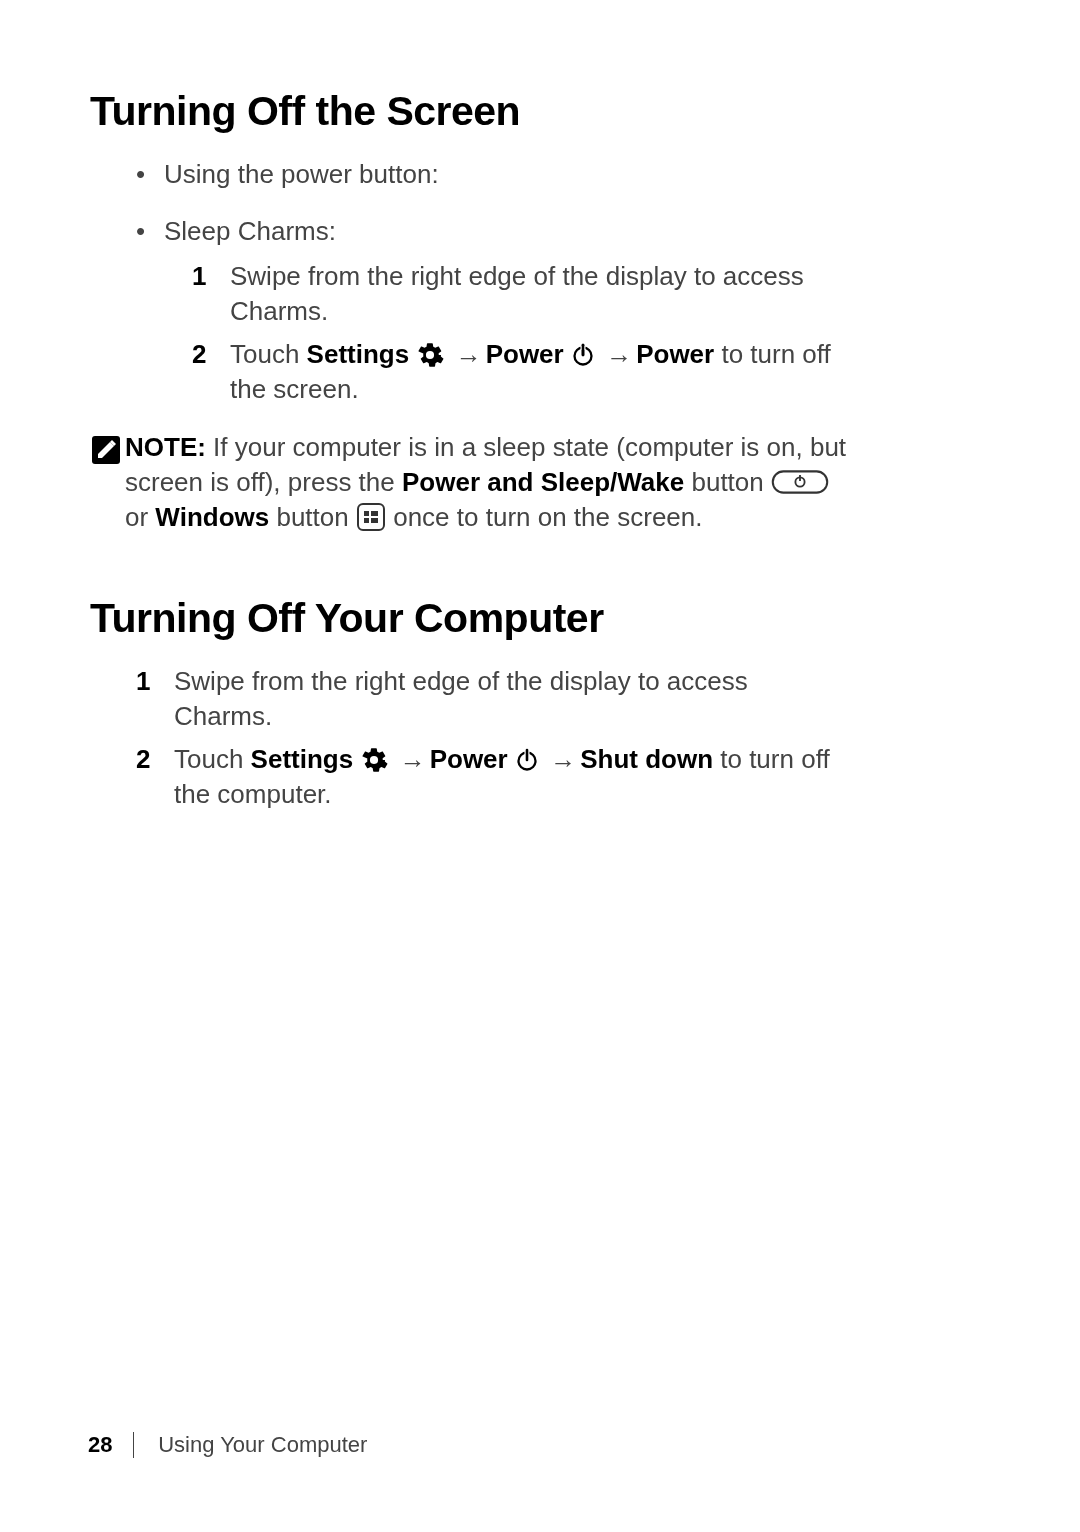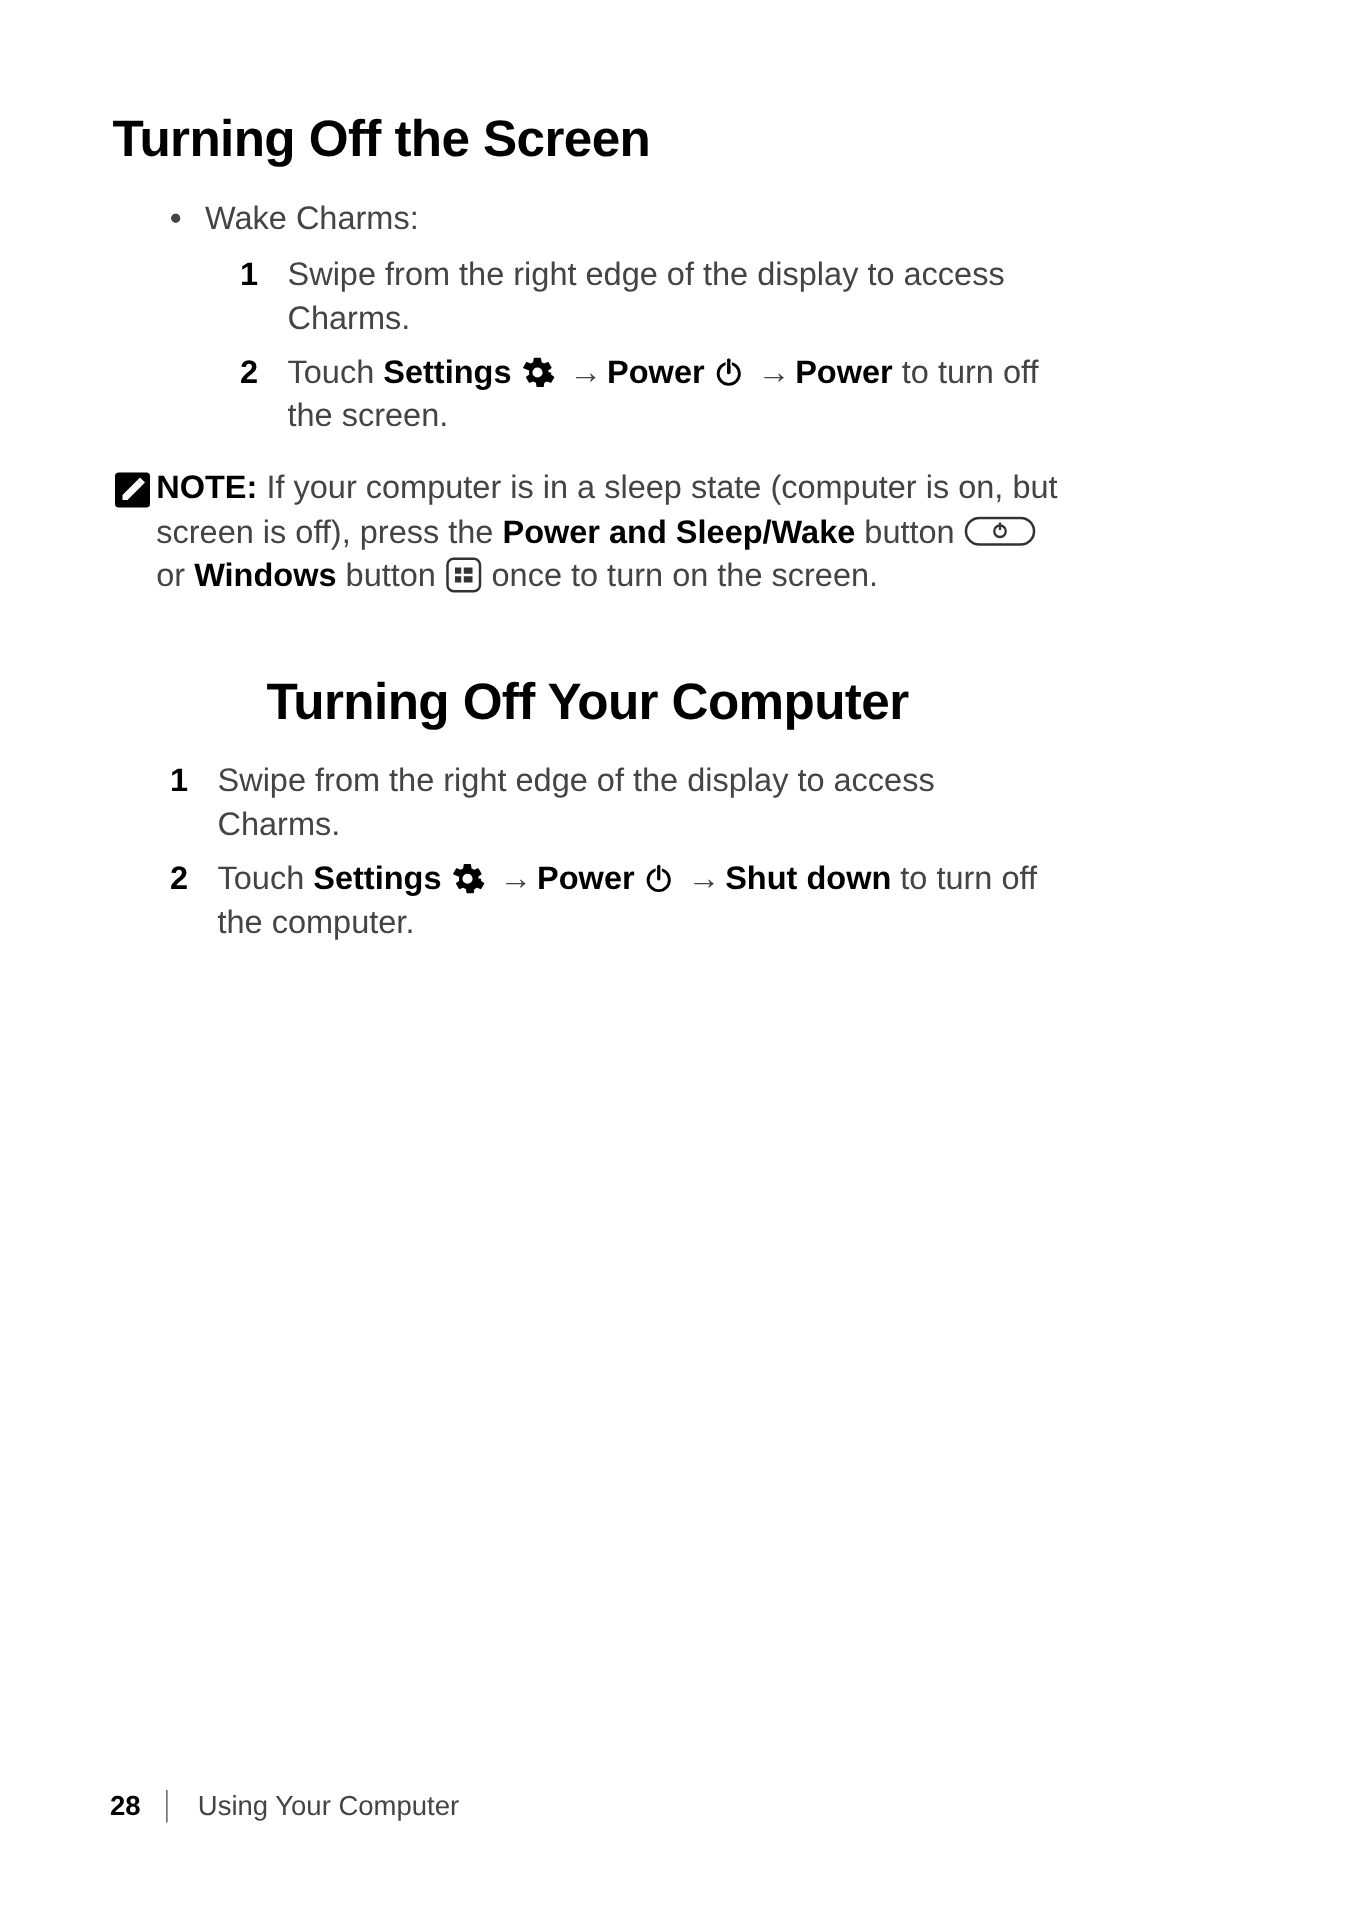--- a/index.html
+++ b/index.html
@@ -1,19 +1,19 @@
 <!DOCTYPE html>
 <html><head>
 <meta charset="utf-8">
 <style>
   * { box-sizing: border-box; margin: 0; padding: 0; }
   html, body { width: 1080px; height: 1532px; background: #fff; font-family: "Segoe UI", Arial, sans-serif; color: #333; }
   .page { width: 940px; height: 1532px; position: relative; padding: 88px 90px 96px 90px; }
   h2 { font-size: 41px; font-weight: 700; color: #000; margin-bottom: 22px; letter-spacing: -0.5px; }
-  h2.second { margin-top: 60px; text-align: center; }
+  h2.second { margin-top: 60px; }
   .content { margin-left: 46px; font-size: 26px; line-height: 1.35; color: #444; font-weight: 300; }
   ul.bullets { list-style: none; }
   ul.bullets > li { position: relative; padding-left: 28px; margin-bottom: 22px; }
   ul.bullets > li::before { content: "•"; position: absolute; left: 0; top: 0; color: #444; }
   ol.nums { list-style: none; margin-top: 10px; margin-left: 28px; }
   ol.nums > li { position: relative; padding-left: 38px; margin-bottom: 8px; }
   ol.nums > li > .num { position: absolute; left: 0; top: 0; font-weight: 700; color: #000; }
   .sub { margin-top: 6px; }
   b, .bold { font-weight: 700; color: #000; }
   .arrow { display: inline-block; padding: 0 4px; }
@@ -33,23 +33,24 @@
 </head>
 <body>
 
 <div class="page">
 
   <h2>Turning Off the Screen</h2>
 
   <div class="content">
     <ul class="bullets">
       <li>
+        <span>Using the power button:</span>
       </li>
       <li>
-        <span>Wake Charms:</span>
+        <span>Sleep Charms:</span>
         <ol class="nums">
           <li>
             <span class="num">1</span>
             <span>Swipe from the right edge of the display to access Charms.</span>
           </li>
           <li>
             <span class="num">2</span>
             <span>Touch </span><b>Settings</b>
             <svg class="gear" width="28" height="28" viewBox="0 0 24 24">
               <path fill="#000" d="M12 8.5a3.5 3.5 0 1 0 0 7 3.5 3.5 0 0 0 0-7zm9.4 3.5c0 .5 0 .9-.1 1.3l2.1 1.6c.2.1.2.4.1.6l-2 3.4c-.1.2-.4.3-.6.2l-2.5-1c-.5.4-1.1.7-1.7.9l-.4 2.6c0 .2-.2.4-.5.4h-4c-.2 0-.4-.2-.5-.4l-.4-2.6c-.6-.2-1.2-.5-1.7-.9l-2.5 1c-.2.1-.5 0-.6-.2l-2-3.4c-.1-.2-.1-.5.1-.6l2.1-1.6c0-.4-.1-.9-.1-1.3s0-.9.1-1.3L2.3 9c-.2-.1-.2-.4-.1-.6l2-3.4c.1-.2.4-.3.6-.2l2.5 1c.5-.4 1.1-.7 1.7-.9l.4-2.6c0-.2.3-.4.5-.4h4c.2 0 .4.2.5.4l.4 2.6c.6.2 1.2.5 1.7.9l2.5-1c.2-.1.5 0 .6.2l2 3.4c.1.2.1.5-.1.6l-2.1 1.6c.1.4.1.9.1 1.3z"></path>

